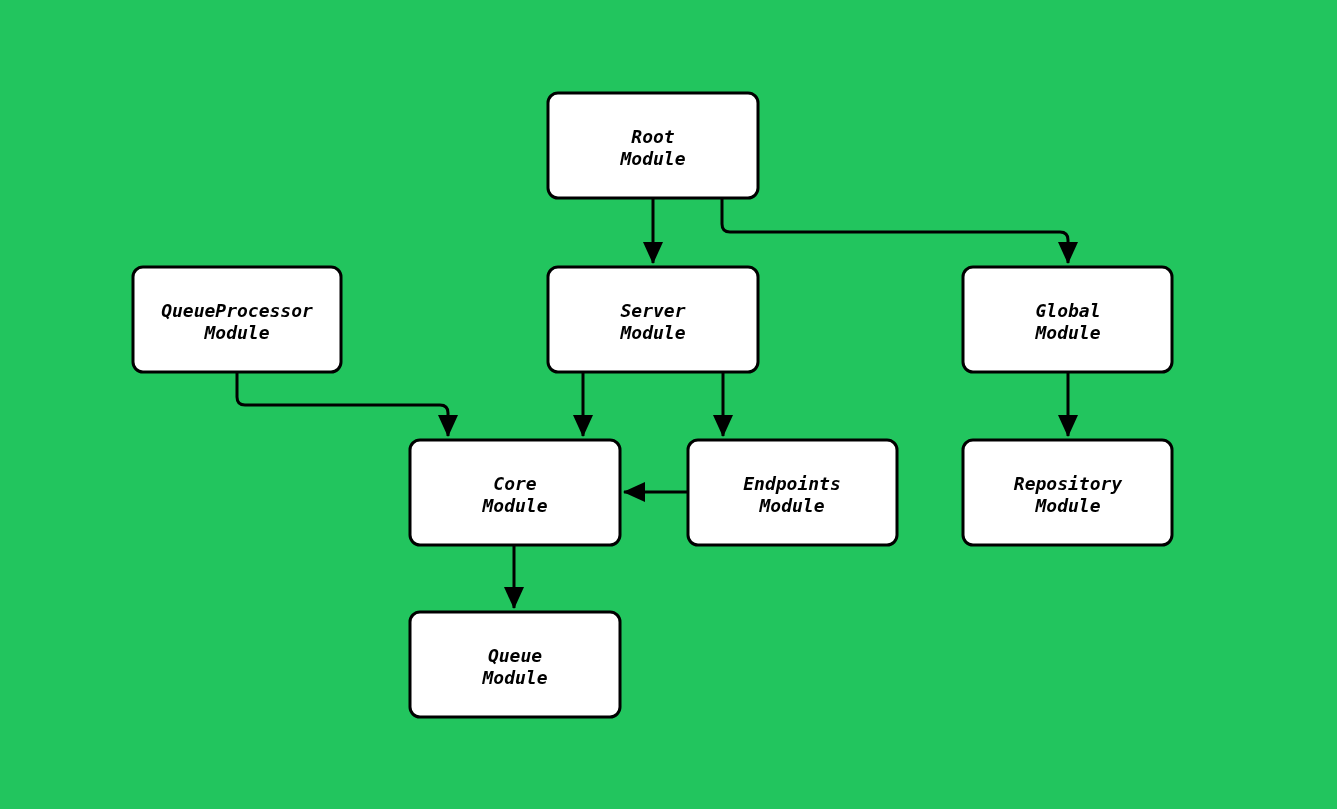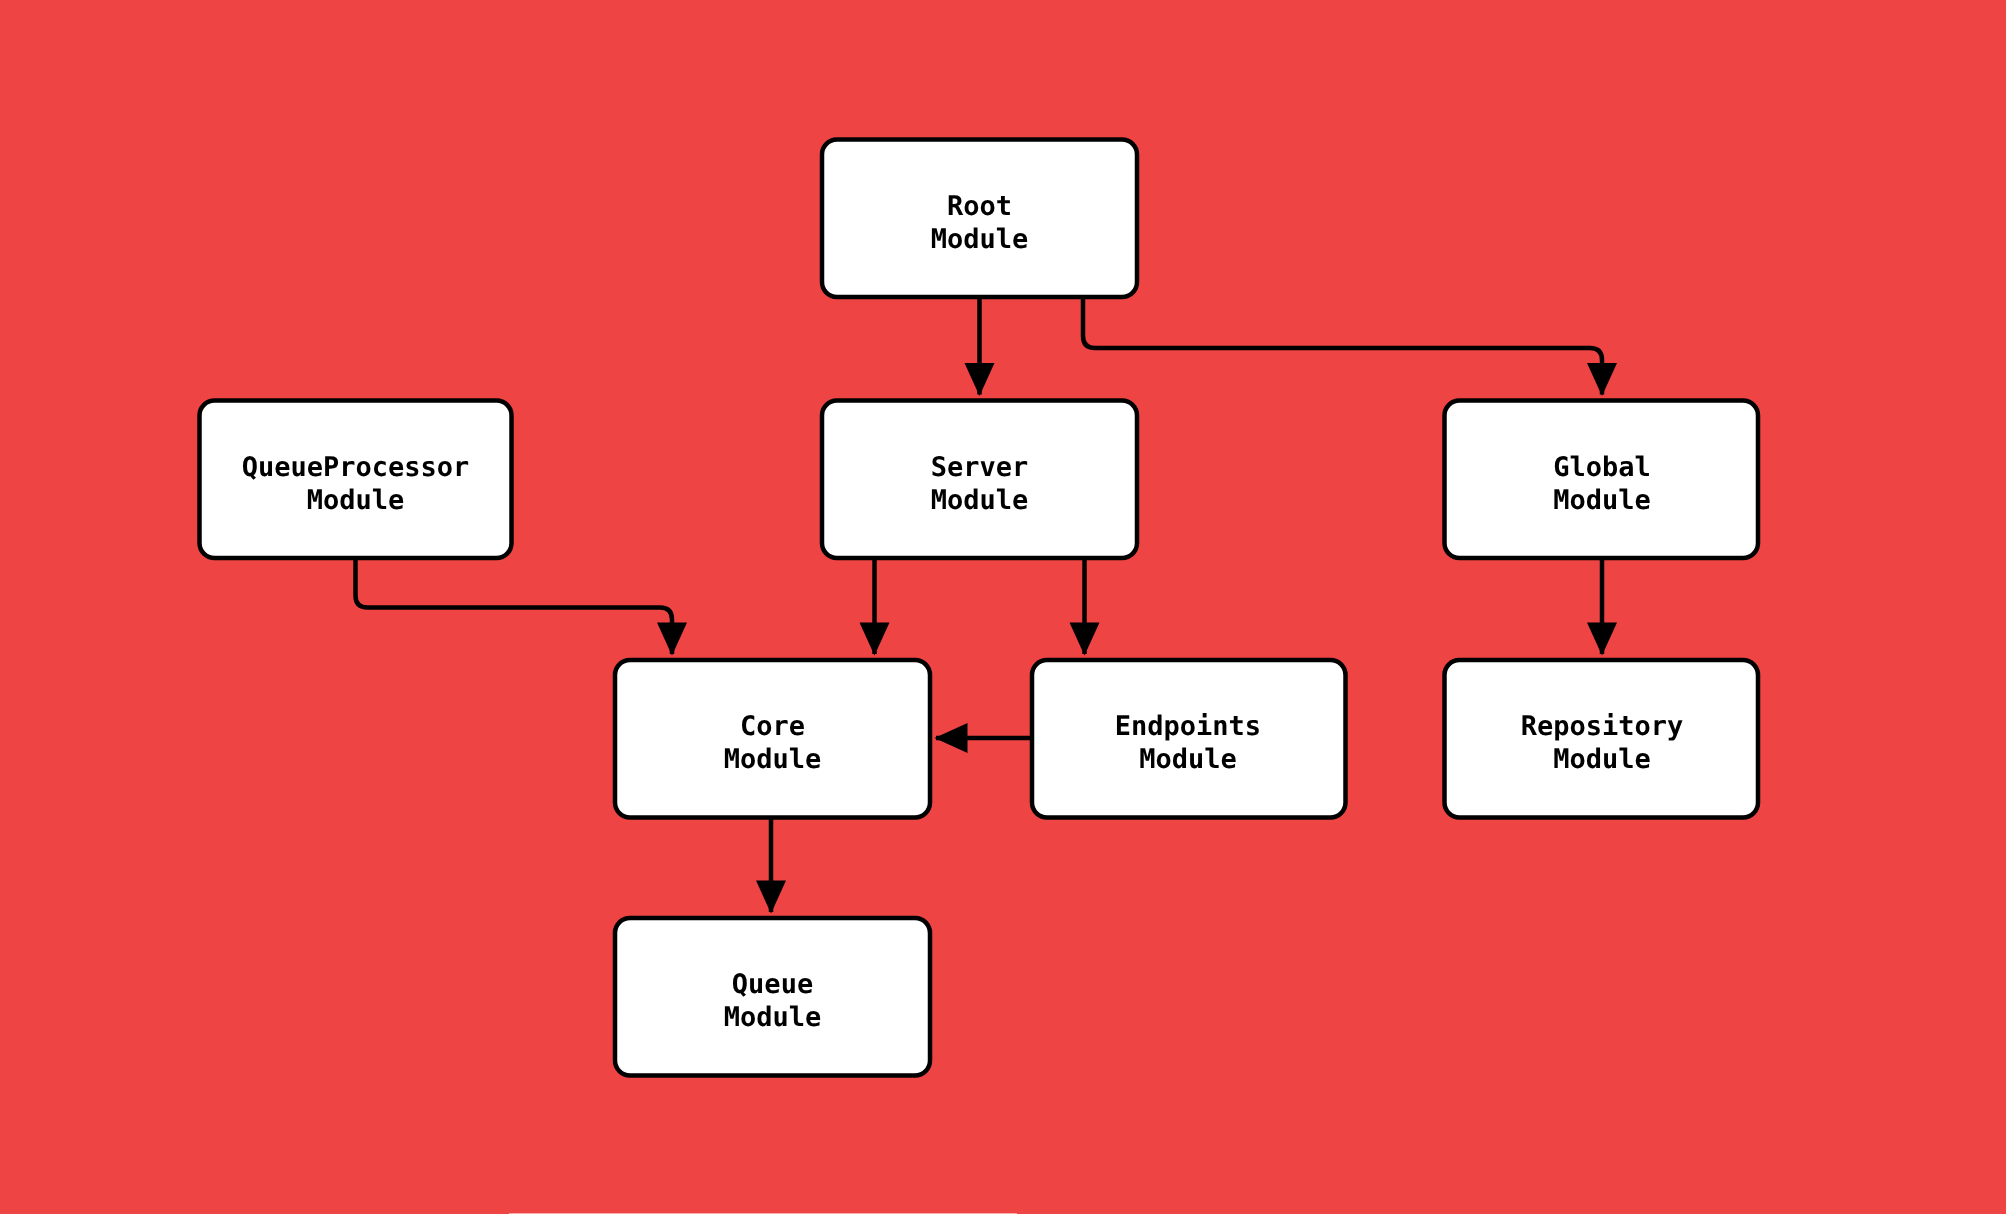--- a/index.html
+++ b/index.html
@@ -4,22 +4,23 @@
 <style>
   html, body {
     margin: 0;
     padding: 0;
     background: #ffffff;
   }
   .canvas {
     position: relative;
     width: 1337px;
     height: 809px;
-    background: #ef4444;
+    background: #22c55e;
     overflow: hidden;
+    font-style: italic;
   }
   svg { display: block; }
   .node-rect {
     fill: #ffffff;
     stroke: #000000;
     stroke-width: 3;
   }
   .node-label {
     font-family: "DejaVu Sans Mono", monospace;
     font-size: 18px;

